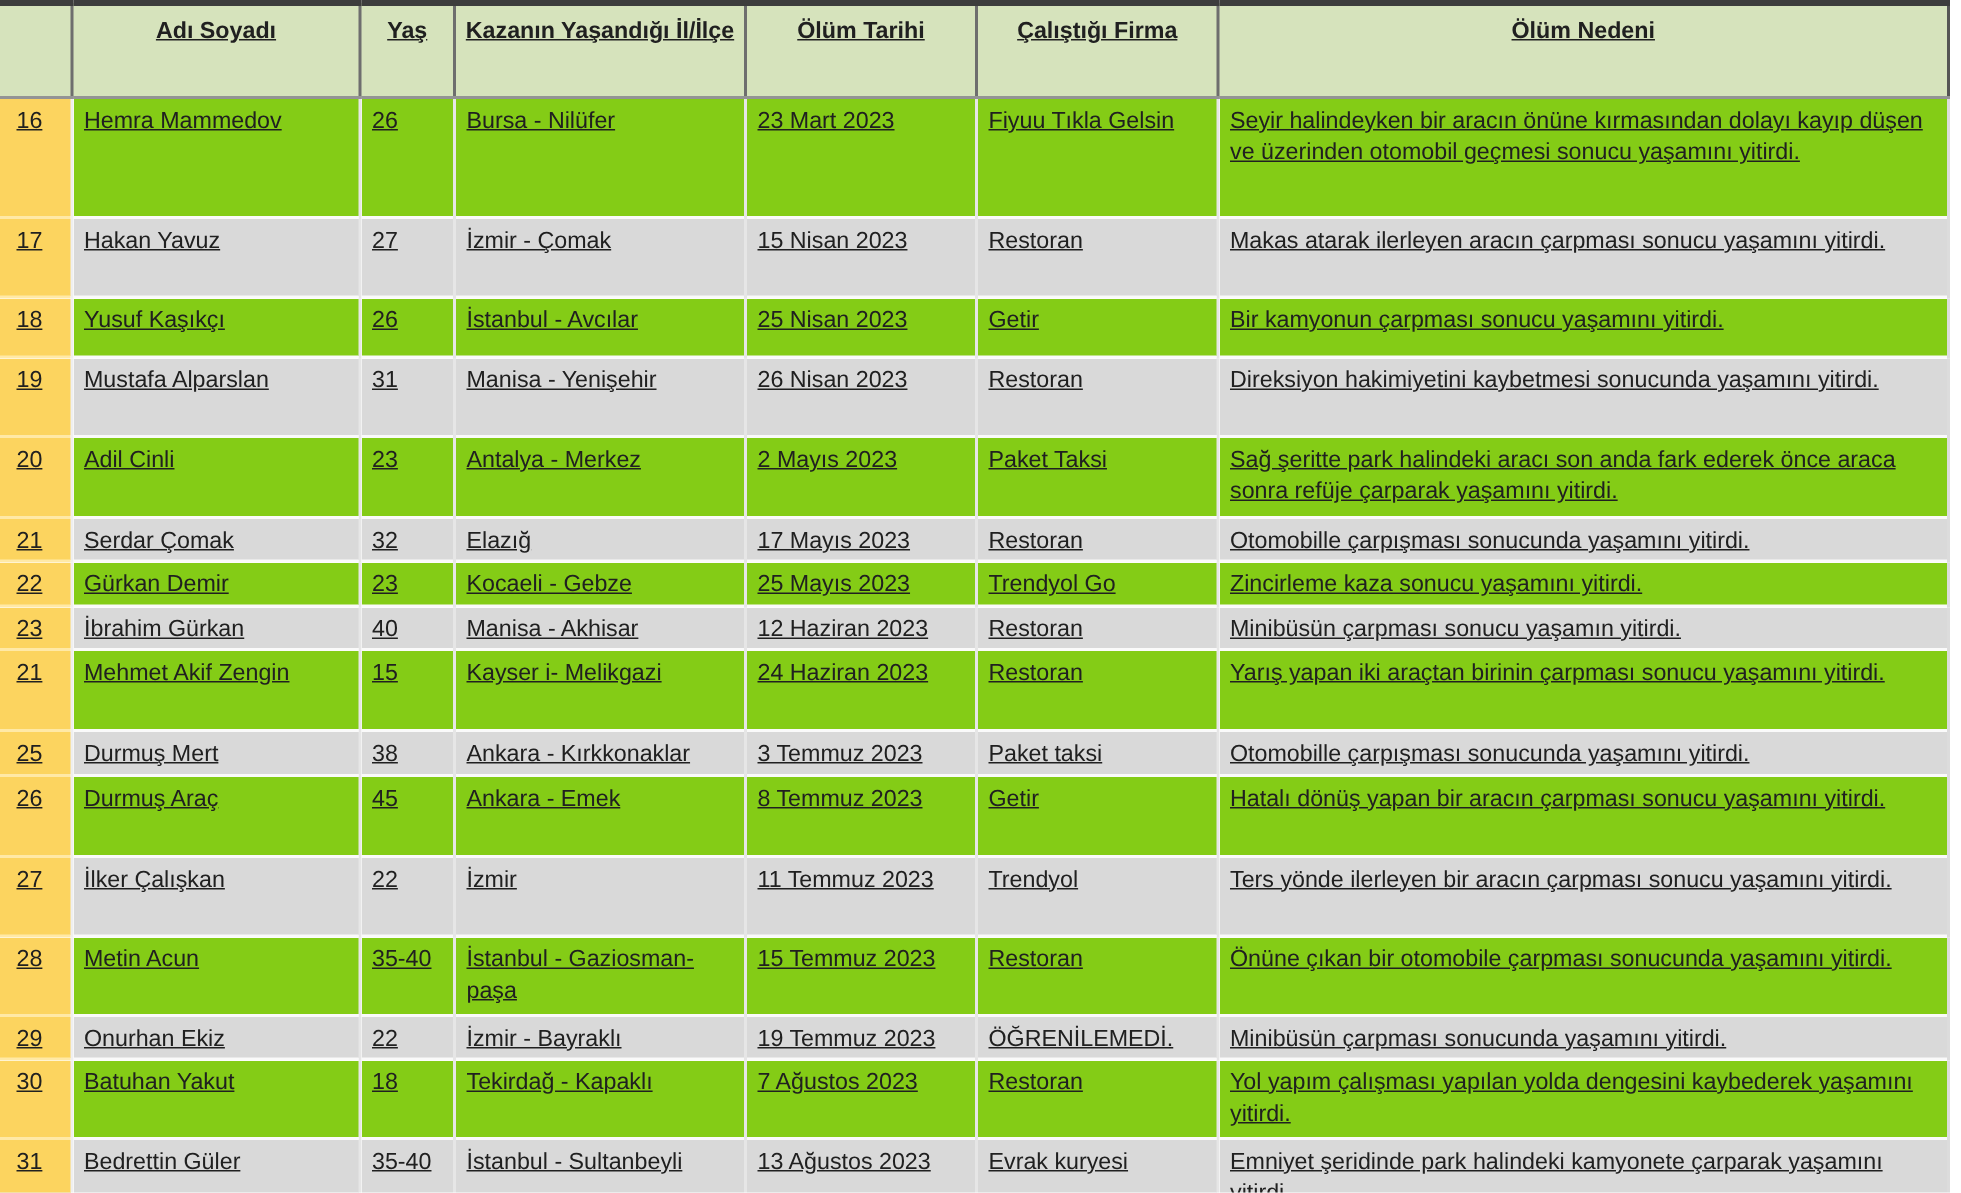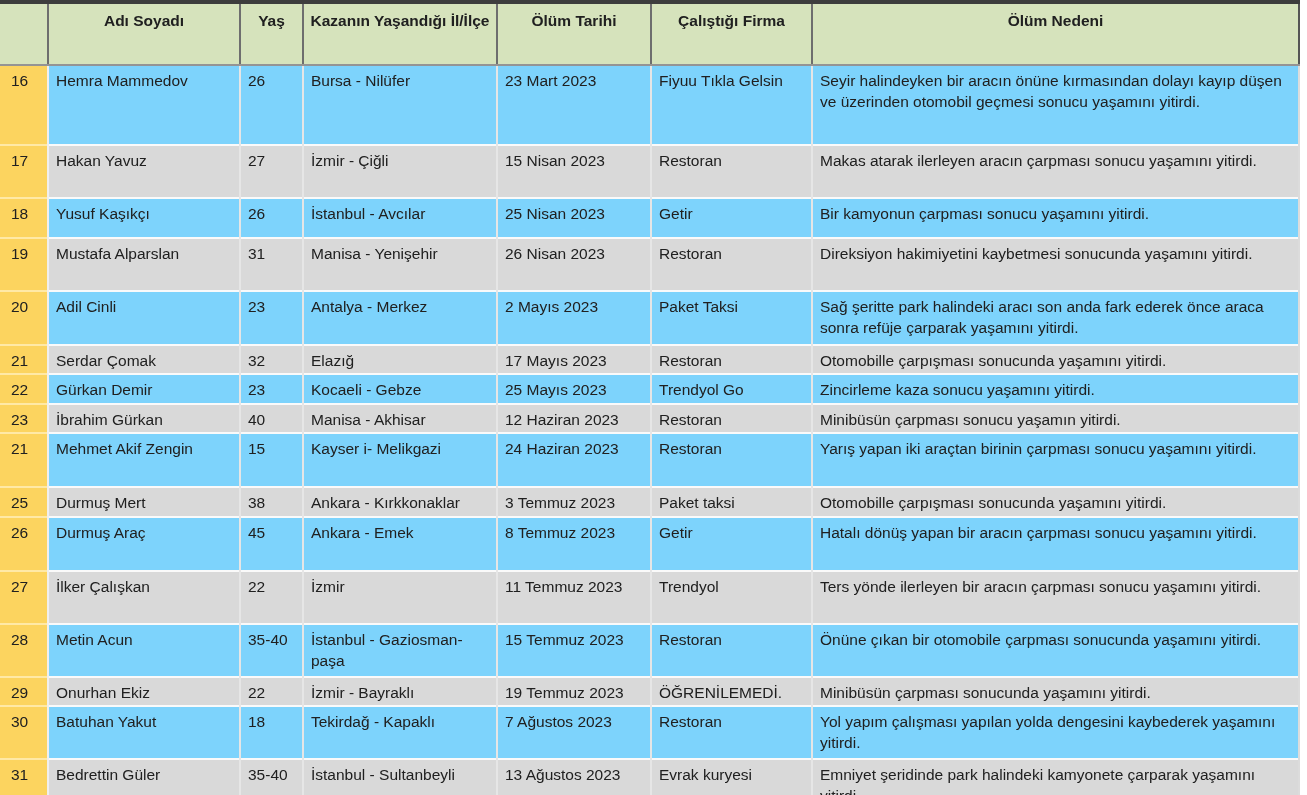--- a/index.html
+++ b/index.html
@@ -9,20 +9,21 @@
     width: 1307px;
     height: 795px;
     overflow: hidden;
     font-family: "Liberation Sans", "DejaVu Sans", sans-serif;
     color: #202020;
   }
   .page {
     width: 1307px;
     height: 795px;
     background: #ffffff;
+    text-decoration: underline;
   }
   table.casualty {
     border-collapse: collapse;
     table-layout: fixed;
     width: 1299px;
     font-size: 15.5px;
     line-height: 1.38;
   }
   
   col.c-num      { width: 48px;  }
@@ -54,21 +55,21 @@
     vertical-align: top;
     padding: 4px 6px 2px 7px;
     border-right: 2px solid #e6e6e6;
     border-top: 2px solid #fafafa;
     overflow: hidden;
     word-wrap: break-word;
   }
   tbody td:last-child { border-right: 2px solid #dcdcdc; }
   tbody tr:last-child td { border-bottom: 2px solid #e0e0e0; }
 
-  tbody tr.row-white { background: #7dd3fc; }
+  tbody tr.row-white { background: #84cc16; }
   tbody tr.row-gray  { background: #d9d9d9; }
 
   tbody td.col-num {
     background: #fcd45f;
     border-top: 2px solid #ffe9a6;
     padding-left: 11px;
     border-right: 2px solid #efefef;
   }
 </style>
 </head>
@@ -103,21 +104,21 @@
           <td class="col-age">26</td>
           <td class="col-location">Bursa - Nilüfer</td>
           <td class="col-date">23 Mart 2023</td>
           <td class="col-company">Fiyuu Tıkla Gelsin</td>
           <td class="col-cause">Seyir halindeyken bir aracın önüne kırmasından dolayı kayıp düşen ve üzerinden otomobil geçmesi sonucu yaşamını yitirdi.</td>
         </tr>
         <tr class="row-gray" style="height: 53px;">
           <td class="col-num">17</td>
           <td class="col-name">Hakan Yavuz</td>
           <td class="col-age">27</td>
-          <td class="col-location">İzmir - Çiğli</td>
+          <td class="col-location">İzmir - Çomak</td>
           <td class="col-date">15 Nisan 2023</td>
           <td class="col-company">Restoran</td>
           <td class="col-cause">Makas atarak ilerleyen aracın çarpması sonucu yaşamını yitirdi.</td>
         </tr>
         <tr class="row-white" style="height: 40px;">
           <td class="col-num">18</td>
           <td class="col-name">Yusuf Kaşıkçı</td>
           <td class="col-age">26</td>
           <td class="col-location">İstanbul - Avcılar</td>
           <td class="col-date">25 Nisan 2023</td>

